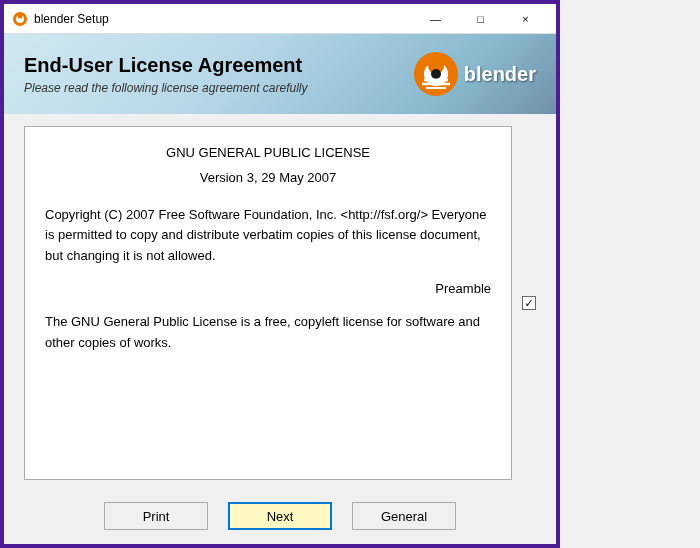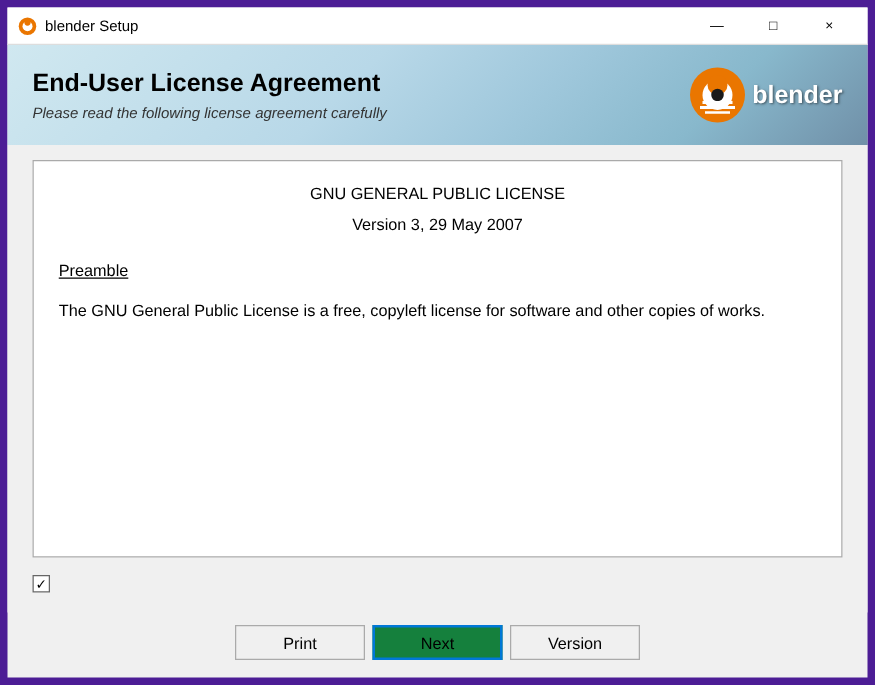--- a/index.html
+++ b/index.html
@@ -5,24 +5,24 @@
     * { box-sizing: border-box; margin: 0; padding: 0; }
     body {
       font-family: 'Segoe UI', Tahoma, Geneva, Verdana, sans-serif;
       font-size: 13px;
       background: #f0f0f0;
       width: 700px;
       height: 548px;
       overflow: hidden;
     }
     .window {
-      width: 700px;
+      width: 560px;
       height: 548px;
       background: #f0f0f0;
-      border: 6px solid #4c1d95;
+      border: 4px solid #4c1d95;
       display: flex;
       flex-direction: column;
     }
     .title-bar {
       background: #fff;
       height: 30px;
       display: flex;
       align-items: center;
       padding: 0 8px;
       border-bottom: 1px solid #ddd;
@@ -90,21 +90,21 @@
       font-size: 20px;
       font-weight: bold;
       color: #fff;
       text-shadow: 1px 1px 2px rgba(0,0,0,0.5);
     }
 
     .content-area {
       flex: 1;
       padding: 12px 20px;
       display: flex;
-      flex-direction: column;
+      flex-direction: row;
       gap: 10px;
       background: #f0f0f0;
     }
 
     .license-box {
       flex: 1;
       border: 1px solid #aaa;
       background: #fff;
       overflow: hidden;
       display: flex;
@@ -137,24 +137,23 @@
     .license-subtitle {
       text-align: center;
       font-size: 13px;
       margin-bottom: 16px;
     }
     .license-para {
       margin-bottom: 12px;
       font-size: 13px;
     }
     .license-section-title {
-      text-align: left;
+      text-align: right;
       margin: 12px 0;
       font-size: 13px;
-      text-decoration: underline;
     }
 
     .accept-row {
       display: flex;
       align-items: center;
       gap: 6px;
       padding: 4px 0;
       flex-shrink: 0;
     }
     .accept-checkbox {
@@ -169,39 +168,39 @@
       cursor: pointer;
     }
     .accept-checkbox .checkmark {
       font-size: 11px;
       color: #000;
     }
 
     .button-row {
       display: flex;
       justify-content: center;
-      gap: 6px;
+      gap: 20px;
       padding: 10px 0 14px;
       flex-shrink: 0;
     }
     .btn {
       width: 104px;
       height: 28px;
       border: 1px solid #aaa;
       background: #f0f0f0;
       cursor: pointer;
       font-size: 13px;
       color: #000;
       display: flex;
       align-items: center;
       justify-content: center;
     }
     .btn.active {
       border: 2px solid #0078d7;
-      background: #15803d;
+      background: #fef9c3;
     }
   </style>
 </head>
 <body>
 
 <div class="window">
 
   <div class="title-bar">
     <svg class="title-bar-icon" viewBox="0 0 16 16">
       <circle cx="8" cy="8" r="7" fill="#ea7600"></circle>
@@ -234,30 +233,31 @@
       <span class="blender-logo-text">blender</span>
     </div>
   </div>
 
   <div class="content-area">
 
     <div class="license-box">
       <div class="license-text">
         <div class="license-title">GNU GENERAL PUBLIC LICENSE</div>
         <div class="license-subtitle">Version 3, 29 May 2007</div>
+        <div class="license-para">Copyright (C) 2007 Free Software Foundation, Inc. &lt;http://fsf.org/&gt; Everyone is permitted to copy and distribute verbatim copies of this license document, but changing it is not allowed.</div>
         <div class="license-section-title">Preamble</div>
         <div class="license-para">The GNU General Public License is a free, copyleft license for software and other copies of works.</div>
       </div>
     </div>
 
     <div class="accept-row">
       <div class="accept-checkbox">
         <span class="checkmark">✓</span>
       </div>
     </div>
   </div>
 
   <div class="button-row">
     <button class="btn">Print</button>
     <button class="btn active">Next</button>
-    <button class="btn">Version</button>
+    <button class="btn">General</button>
   </div>
 </div>
 
 </body></html>

